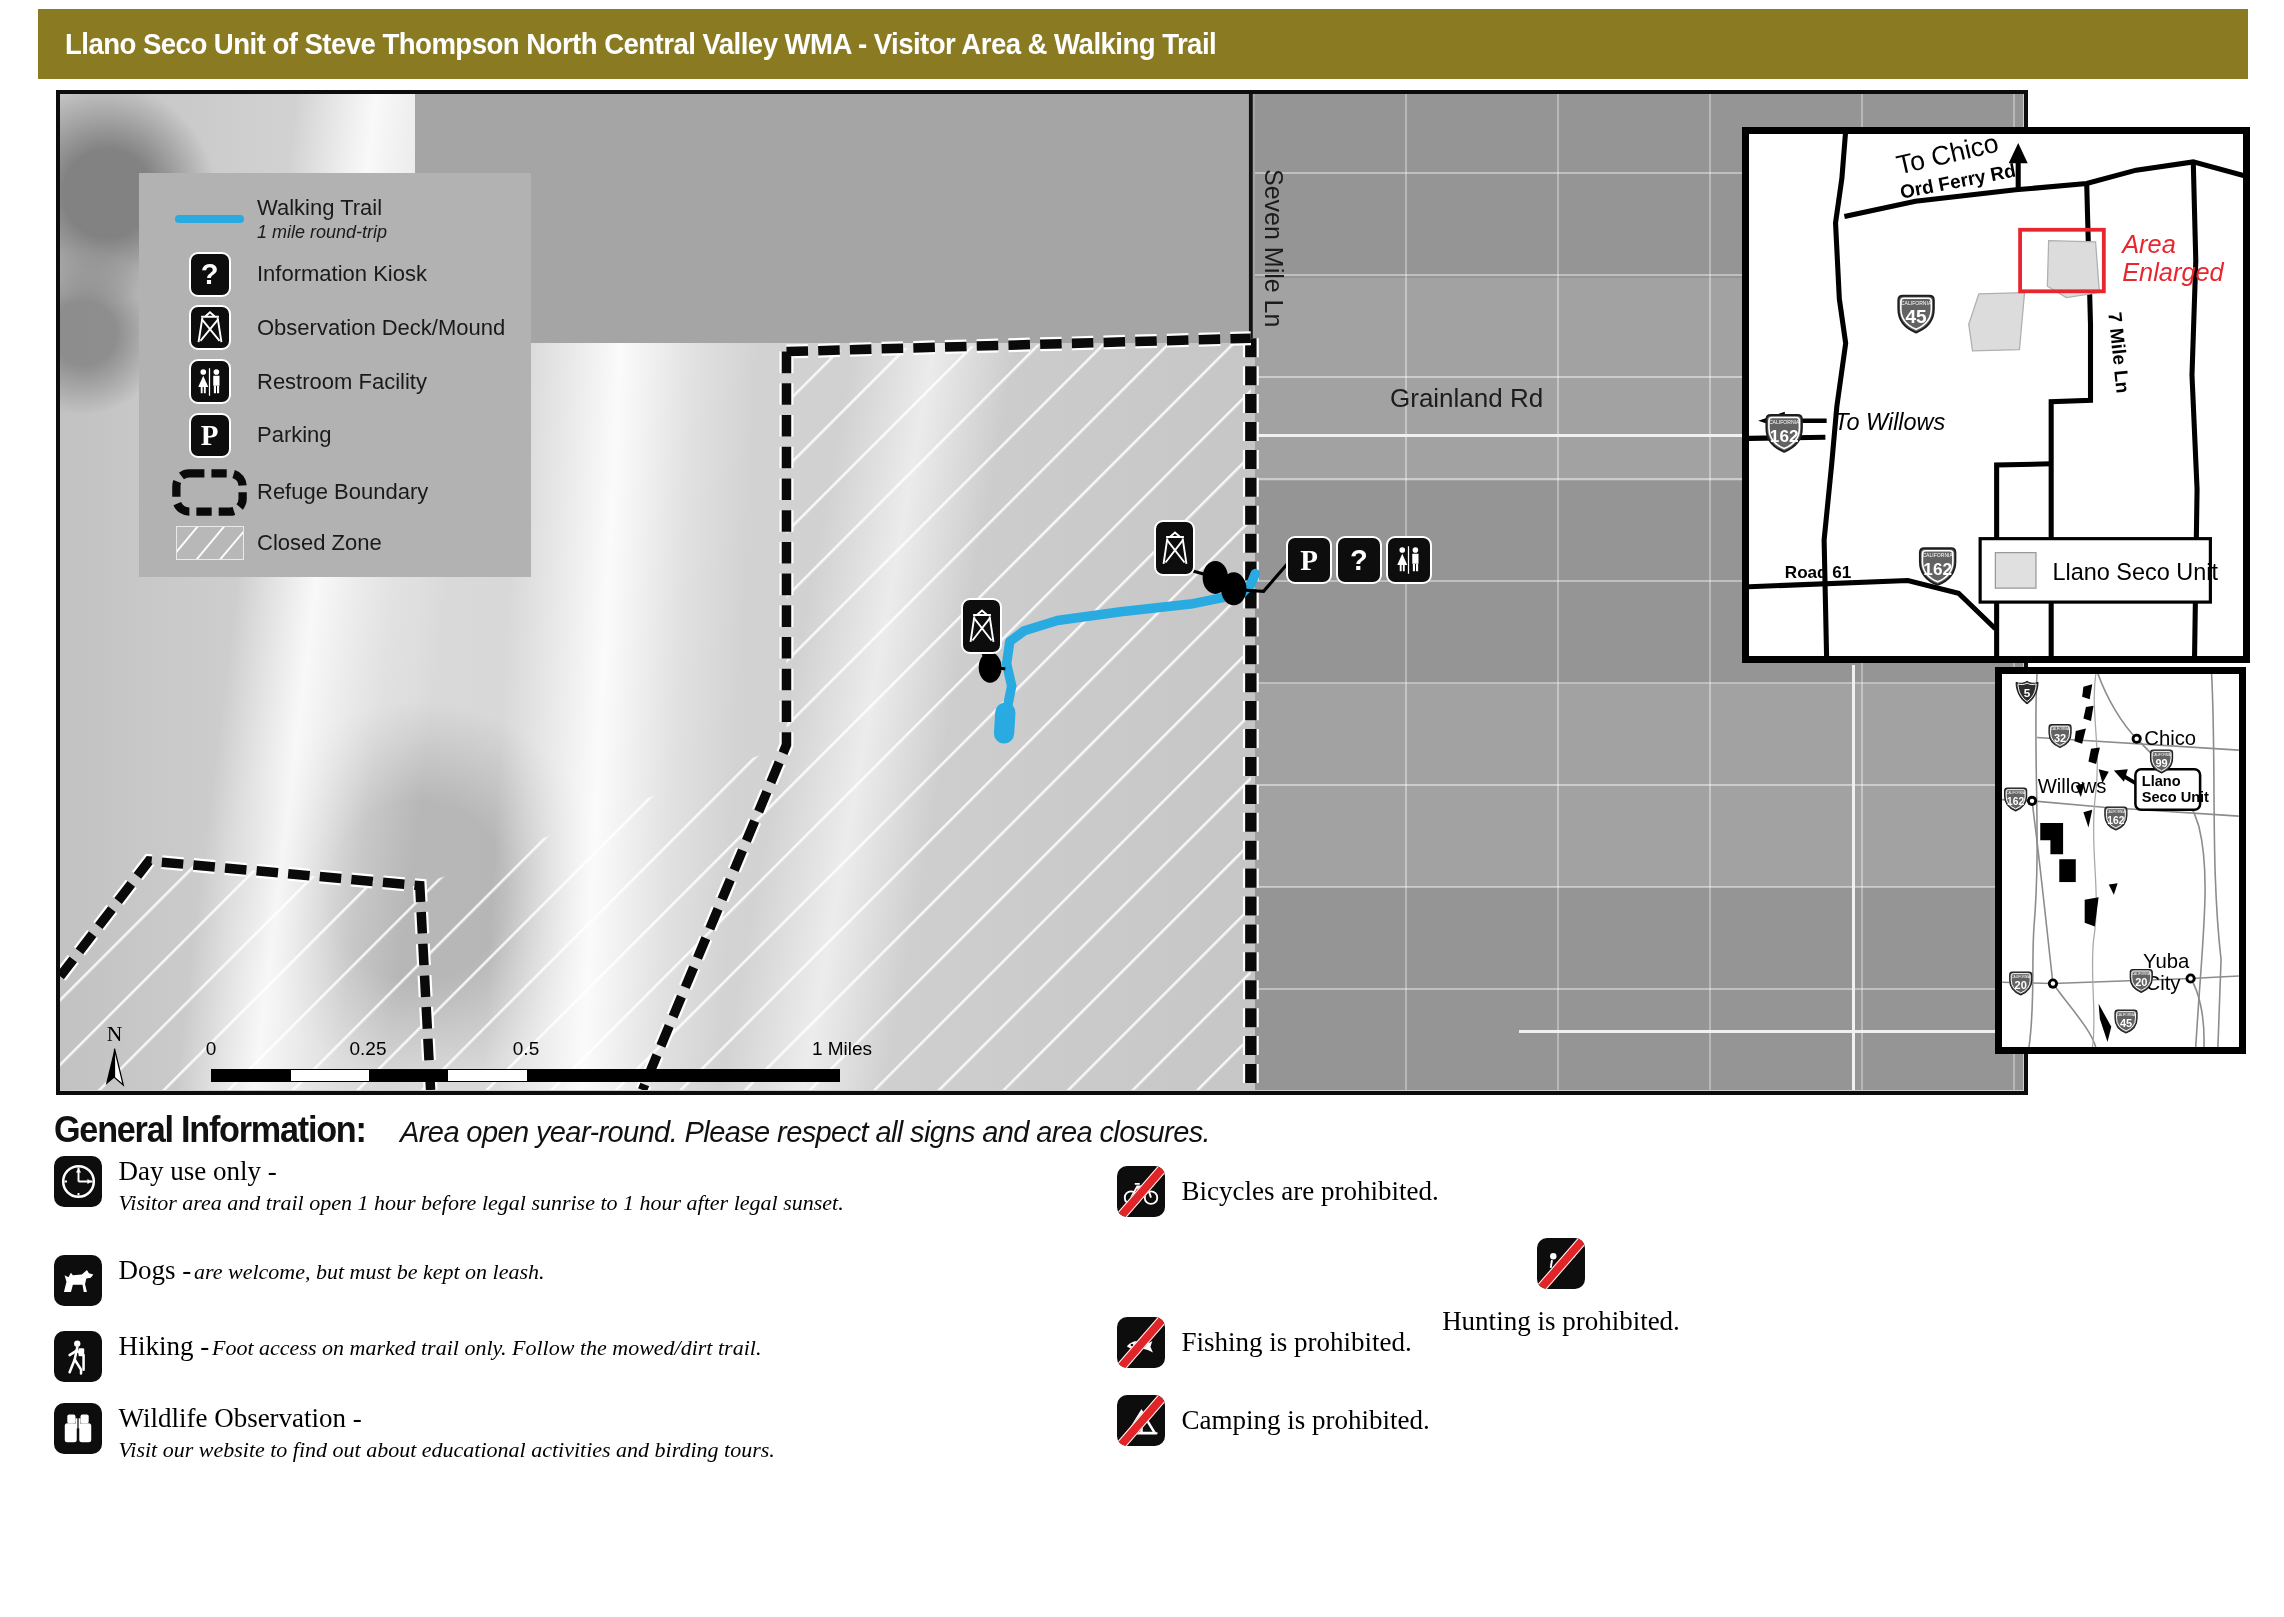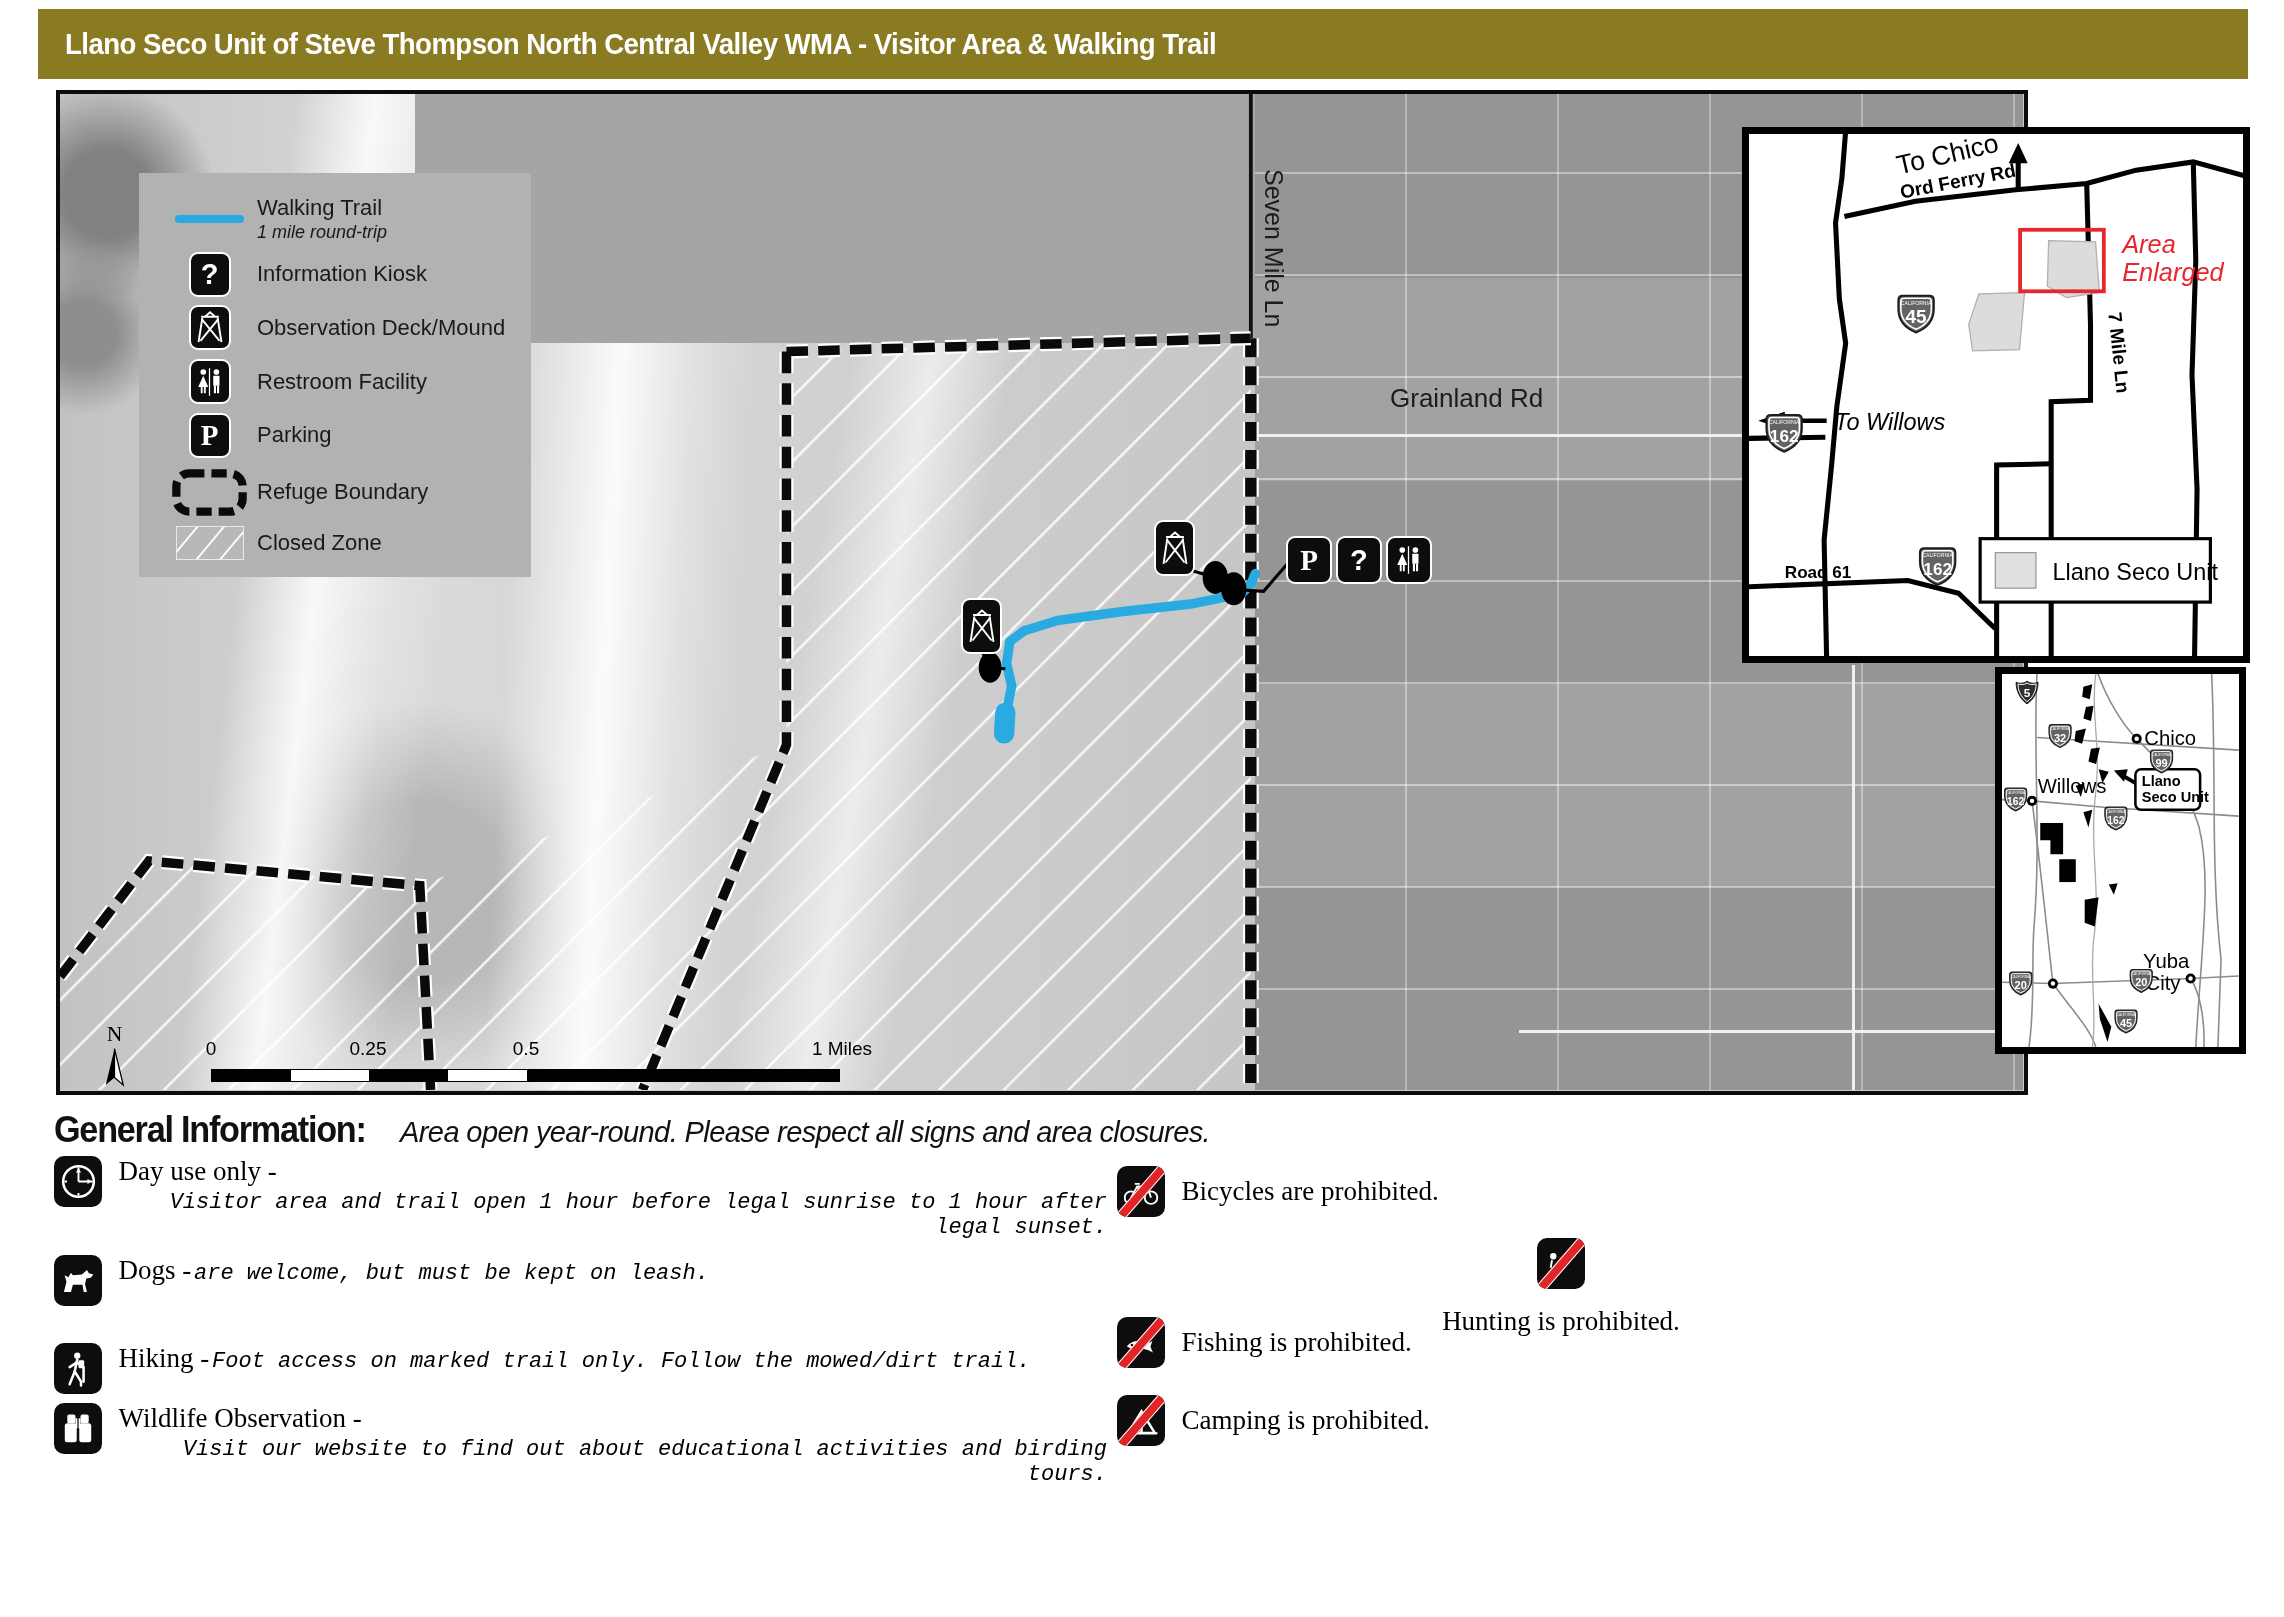--- a/index.html
+++ b/index.html
@@ -61,21 +61,21 @@
   
   .inset{position:absolute;background:#fff;border:7px solid #000;box-sizing:content-box;z-index:6;}
   
   .gi-head{position:absolute;left:54px;top:1109px;z-index:2;white-space:nowrap;}
   .gi-head .h{font-weight:bold;font-size:36px;letter-spacing:-1.3px;transform:scaleX(.95);display:inline-block;transform-origin:left;}
   .gi-head .s{font-style:italic;font-size:29px;letter-spacing:-0.6px;margin-left:18px;}
   .info-item{position:absolute;display:flex;gap:16.5px;align-items:flex-start;}
   .picto{width:48px;height:51px;background:#0d0d0d;border-radius:10px;flex:none;position:relative;display:flex;align-items:center;justify-content:center;overflow:hidden;}
   .slash{position:absolute;left:-7.6px;top:21px;width:66px;height:8.2px;background:#e02428;border-top:1.3px solid #fff;border-bottom:1.3px solid #fff;transform:rotate(-49deg);}
   .serif-t{font-family:"Liberation Serif",serif;font-size:27px;color:#000;}
-  .serif-d{font-family:Liberation Mono, monospace;font-style:italic;font-size:22px;color:#000;text-align:right;}
+  .serif-d{font-family:Liberation Serif, serif;font-style:italic;font-size:22px;color:#000;}
   .stack .serif-d{display:block;margin-top:2.5px;}
 </style>
 </head>
 <body>
 
 <div class="page">
 
   <div class="titlebar">
     <span>Llano Seco Unit of Steve Thompson North Central Valley WMA - Visitor Area &amp; Walking Trail</span>
   </div>
@@ -458,21 +458,21 @@
       <svg width="36" height="32" viewBox="0 0 56 50">
           <path fill="#fff" d="M6,42 L10,26 L7,16 L13,19 L17,12 L20,16 L34,15 L42,8 L45,13 L52,15 L48,20 L41,21 L39,30 L42,42 L37,42 L35,31 L20,31 L17,42 Z"></path>
         </svg>
     </div>
     <p style="margin:0;">
       <span class="serif-t">Dogs -</span>
       <span class="serif-d">are welcome, but must be kept on leash.</span>
     </p>
   </div>
 
-  <div class="info-item" style="left:54px;top:1331px;width:1053px;margin-top:12px;">
+  <div class="info-item" style="left:54px;top:1331px;width:1053px;">
     <div class="picto">
       <svg width="33" height="38" viewBox="0 0 52 60">
           <g stroke="#fff" stroke-width="4" stroke-linecap="round" fill="none">
         <circle cx="24" cy="9" r="5" fill="#fff" stroke="none"></circle>
             <path d="M24,15 L20,34"></path>
             <path d="M20,34 L12,54 M20,34 L30,50 L30,56"></path>
         <path d="M23,20 L34,27 L34,50"></path>
             <path d="M23,20 L12,27"></path>
           </g>
           <rect x="26" y="16" width="9" height="13" rx="2" fill="#fff"></rect>

